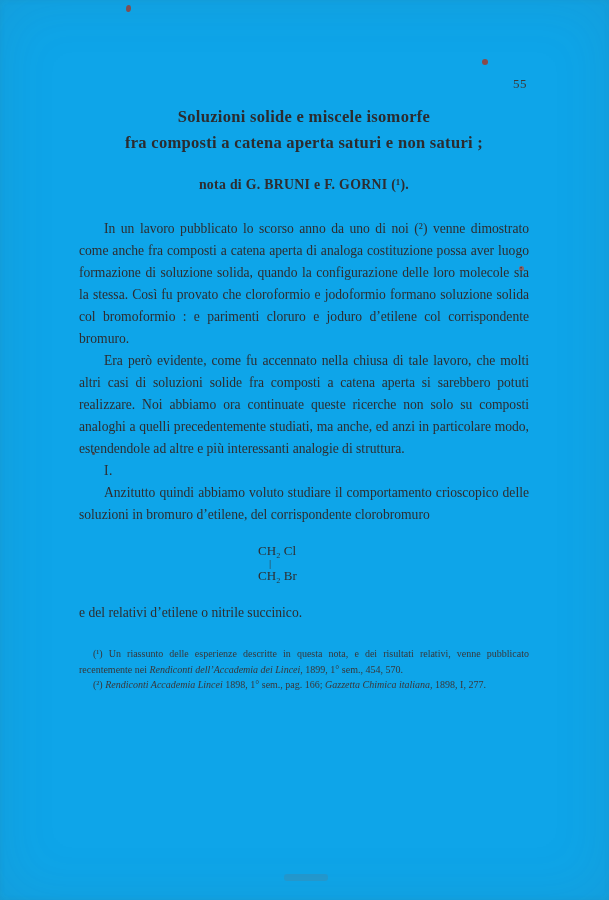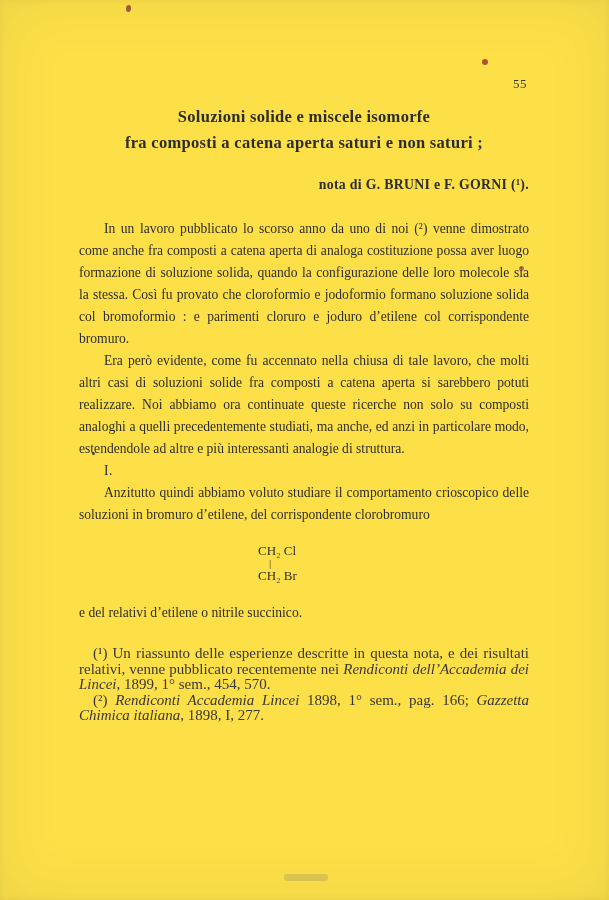--- a/index.html
+++ b/index.html
@@ -3,21 +3,21 @@
 <meta charset="utf-8">
 <style>
   html, body { margin: 0; padding: 0; }
   body { background: #dcdbd7; }
 
   .page {
     position: relative;
     width: 609px;
     height: 900px;
     margin: 0 auto;
-    background: #fde047;
+    background: #0ea5e9;
     box-shadow: inset 0 0 60px rgba(90,85,75,0.10), inset 0 0 6px rgba(90,85,75,0.08);
     font-family: "Liberation Serif", "DejaVu Serif", serif;
     color: #2e2d30;
     overflow: hidden;
   }
 
   .content {
     position: absolute;
     left: 79px;
     right: 80px;
@@ -38,21 +38,21 @@
     text-align: center;
     font-size: 16.5px;
     font-weight: bold;
     line-height: 26px;
     letter-spacing: 0.3px;
     color: #2c2b2e;
   }
 
   .byline {
     margin-top: 21px;
-    text-align: right;
+    text-align: center;
     font-size: 13.8px;
     font-weight: bold;
     letter-spacing: 0.3px;
   }
 
   .body-text {
     margin-top: 25px;
   }
 
   .body-text p {
@@ -85,21 +85,21 @@
     line-height: 9px;
     font-size: 11px;
     color: #3a393c;
   }
 
   .footnotes {
     margin-top: 22px;
   }
   .footnotes p {
     margin: 0;
-    font-size: 15px;
+    font-size: 10px;
     line-height: 15.5px;
     text-align: justify;
     text-indent: 14px;
     color: #38373a;
   }
 
   .speck {
     position: absolute;
     border-radius: 50%;
   }

